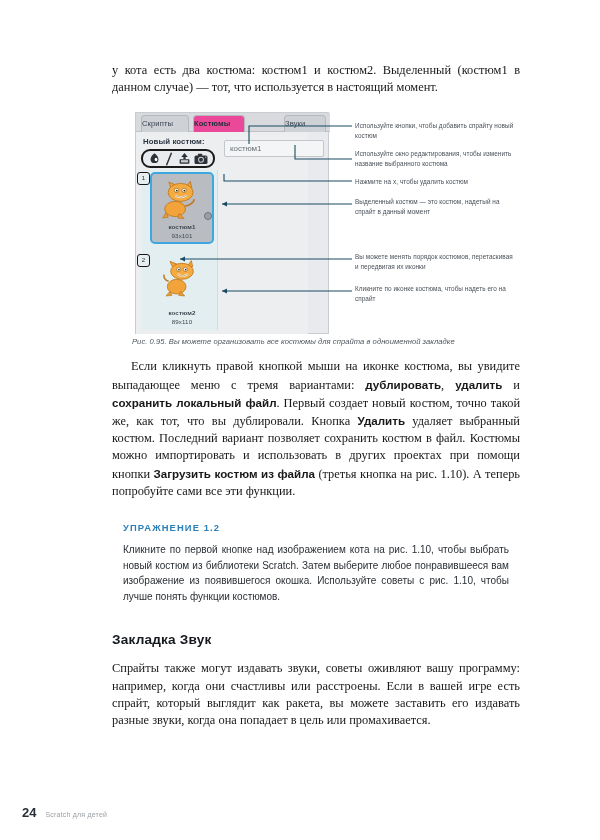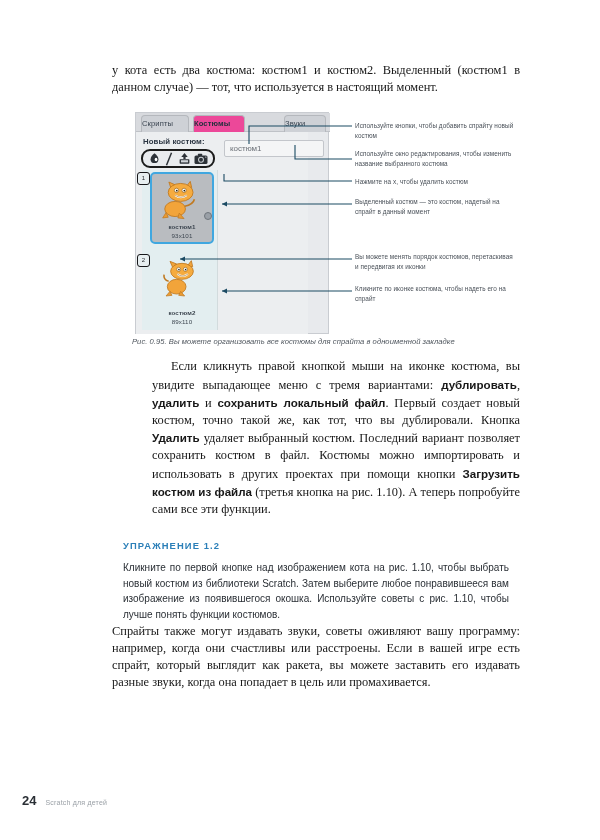--- a/index.html
+++ b/index.html
@@ -36,21 +36,21 @@
     margin: 0;
     font-family: "Liberation Serif", "DejaVu Serif", serif;
     font-size: 12.4px;
     line-height: 17.2px;
     text-align: justify;
     text-justify: inter-word;
     color: #181818;
     hyphens: manual;
   }
   p.body + p.body { margin-top: 0px; }
-  p.body.indent { text-indent: 19px; margin-left: 40px; }
+  p.body.indent { text-indent: 19px; }
   .bsans {
     font-family: "Liberation Sans", "DejaVu Sans", sans-serif;
     font-weight: bold;
     font-size: 11.6px;
   }
 
   
   .figure-wrap {
     position: relative;
     width: 408px;
@@ -256,21 +256,21 @@
     font-weight: bold;
     color: #15181c;
     margin: 28px 0 13px 0;
     letter-spacing: 0.2px;
   }
 
   
   .footer {
     position: absolute;
     left: 22px;
-    bottom: 32px;
+    bottom: 20px;
     display: flex;
     align-items: baseline;
     gap: 9px;
     justify-content: center;
   }
   .folio {
     font-family: "Liberation Sans", "DejaVu Sans", sans-serif;
     font-size: 13px;
     font-weight: bold;
     color: #2a2f35;
@@ -404,20 +404,21 @@
       <div class="caption">Рис. 0.95. Вы можете организовать все костюмы для спрайта в одноименной закладке</div>
     </div>
 
     <p class="body indent" style="margin-top:14px;"><span>Если кликнуть правой кнопкой мыши на иконке костюма, вы увидите выпадающее меню с тремя вариантами: </span><span class="bsans">дублировать</span><span>, </span><span class="bsans">удалить</span><span> и </span><span class="bsans">сохранить локальный файл</span><span>. Первый создает новый костюм, точно такой же, как тот, что вы дублировали. Кнопка </span><span class="bsans">Удалить</span><span> удаляет выбранный костюм. Последний вариант позволяет сохранить костюм в файл. Костюмы можно импортировать и использовать в других проектах при помощи кнопки </span><span class="bsans">Загрузить костюм из файла</span><span> (третья кнопка на рис. 1.10). А теперь попробуйте сами все эти функции.</span></p>
 
     <div class="exercise">
       <div class="ex-title">УПРАЖНЕНИЕ 1.2</div>
       <div class="ex-text">Кликните по первой кнопке над изображением кота на рис. 1.10, чтобы выбрать новый костюм из библиотеки Scratch. Затем выберите любое понравившееся вам изображение из появившегося окошка. Используйте советы с рис. 1.10, чтобы лучше понять функции костюмов.</div>
     </div>
 
+    <h2 class="section">Закладка Звук</h2>
 
     <p class="body">Спрайты также могут издавать звуки, советы оживляют вашу программу: например, когда они счастливы или расстроены. Если в вашей игре есть спрайт, который выглядит как ракета, вы можете заставить его издавать разные звуки, когда она попадает в цель или промахивается.</p>
 
 
   </div>
 
   <div class="footer">
     <div class="folio">24</div>
     <div class="foot-title">Scratch для детей</div>
   </div>

